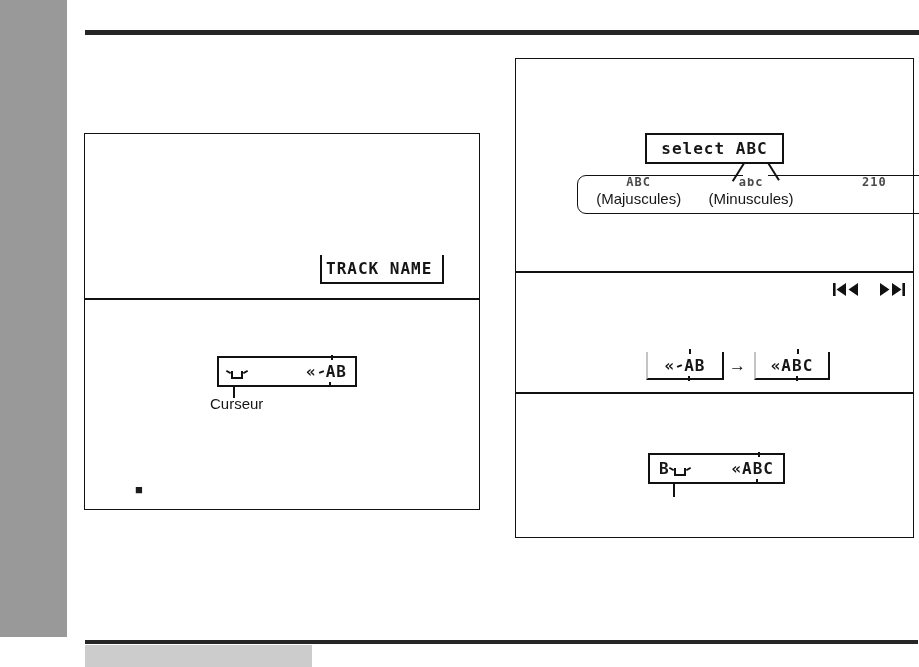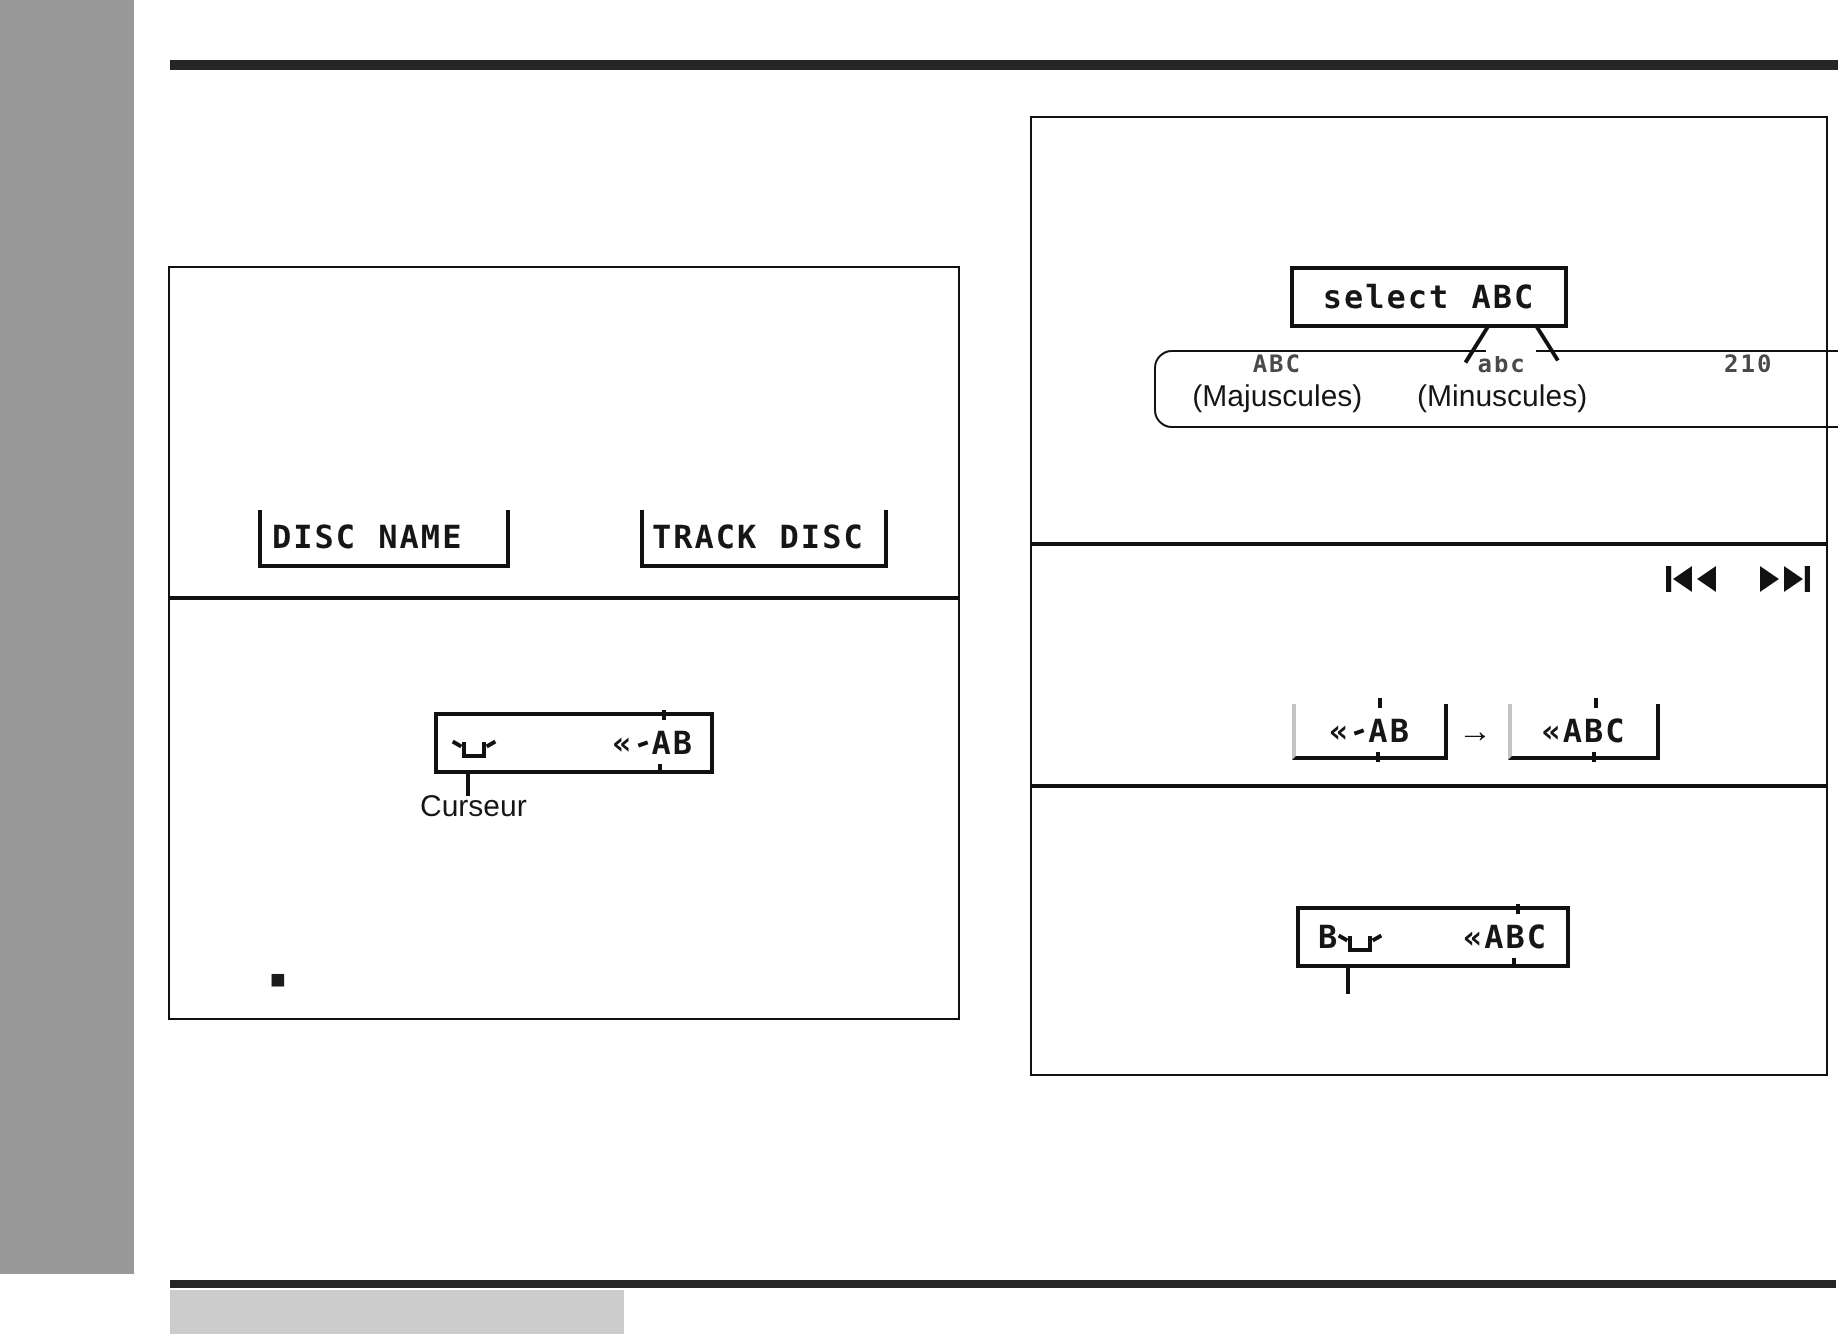--- a/index.html
+++ b/index.html
@@ -58,26 +58,23 @@
 <body>
 
 <div class="page">
 
   <div class="abs sidebar"></div>
   <div class="abs top-rule"></div>
 
   <div class="abs panel left-panel">
     <div class="abs hdiv" style="top:164px;"></div>
 
-    <div class="abs lcdbox b-lrb" style="left:44px;top:121px;width:126px;height:29px;padding-left:5px;">
-      <span class="lcd">DISC NAME</span>
-    </div>
 
     <div class="abs lcdbox b-lrb" style="left:235px;top:121px;width:124px;height:29px;padding-left:4px;">
-      <span class="lcd">TRACK DISC</span>
+      <span class="lcd">TRACK NAME</span>
     </div>
 
     <div class="abs lcdbox b-all" style="left:132px;top:222px;width:140px;height:31px;justify-content:space-between;padding:0 8px;">
       <span class="lcd-cursor"></span>
       <span class="lcd"><span>«</span><span class="ray-dash"></span><span class="blk">A</span><span>B</span></span>
     </div>
     <div class="abs pointer-line" style="left:148px;top:253px;height:11px;"></div>
     <div class="abs label-txt" style="left:125px;top:261px;">Curseur</div>
 
     <div class="abs bullet-square" style="left:50px;top:349px;">■</div>

